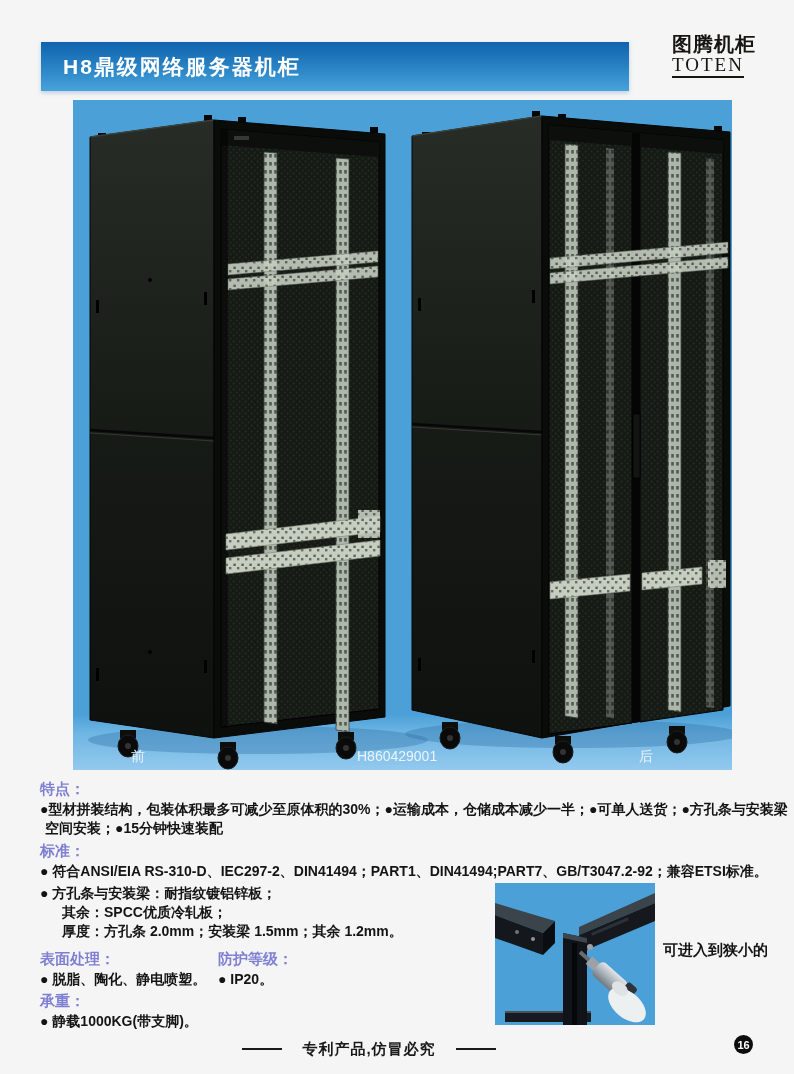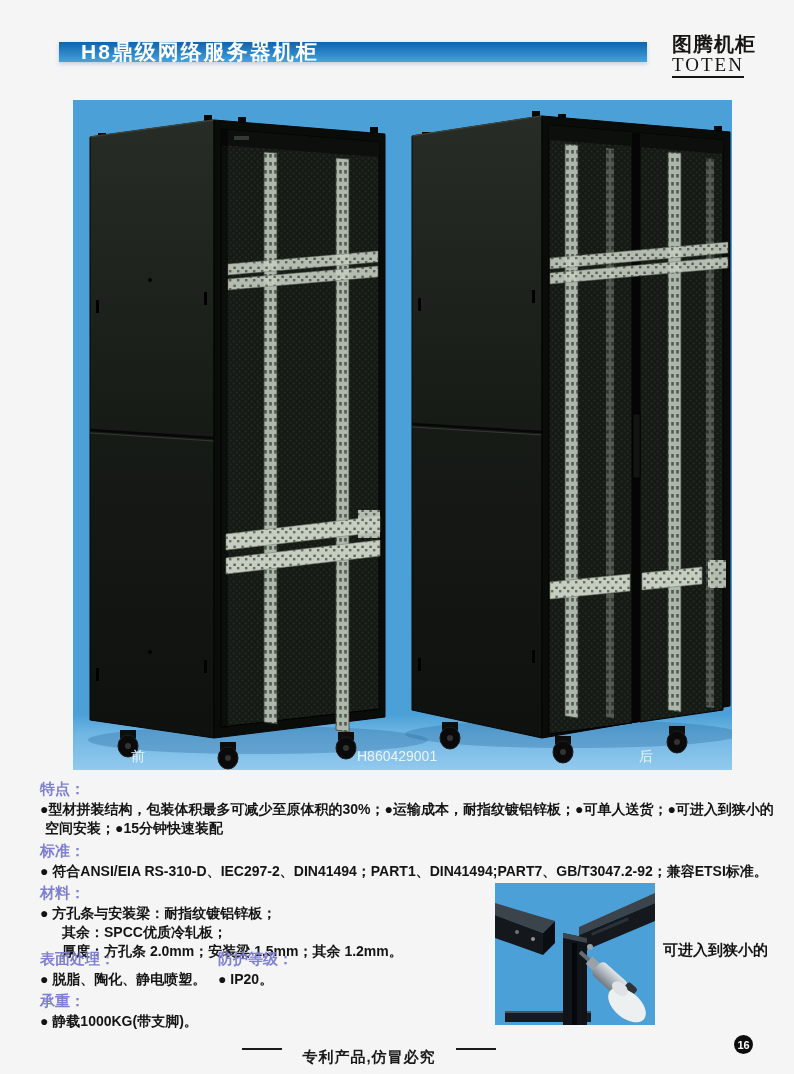--- a/index.html
+++ b/index.html
@@ -1,21 +1,21 @@
 <!DOCTYPE html>
 <html><head>
 <meta charset="utf-8">
 <style>
   html,body{margin:0;padding:0;}
   body{width:794px;height:1074px;position:relative;background:#f5f5f6;
        font-family:"Liberation Sans","DejaVu Sans",sans-serif;overflow:hidden;}
   .page{position:absolute;inset:0;}
 
   
-  .banner{position:absolute;left:59px;top:42px;width:588px;height:20px;
+  .banner{position:absolute;left:41px;top:42px;width:588px;height:49px;
           background:linear-gradient(180deg,#0f63ae 0%,#2b85c6 55%,#47a3dc 100%);
           box-shadow:0 2px 4px rgba(40,90,140,.25);display:flex;align-items:center;}
   .banner-title{color:#ffffff;font-size:21px;font-weight:700;letter-spacing:2px;
                 padding-left:22px;white-space:nowrap;}
   .logo{position:absolute;left:672px;top:36px;width:96px;text-align:left;color:#171512;}
   .logo-cn{font-size:20px;font-weight:900;letter-spacing:1px;line-height:19px;font-family:Liberation Mono, monospace;}
   .logo-en{font-family:"Liberation Serif","DejaVu Serif",serif;font-size:19px;font-weight:400;
            letter-spacing:2px;line-height:20px;border-bottom:2px solid #171512;display:inline-block;
            padding-bottom:1px;}
 
@@ -35,21 +35,21 @@
   .bodyline{font-size:14px;font-weight:700;color:#141414;line-height:19px;white-space:nowrap;}
   .indent5{padding-left:5px;}
   .indent22{padding-left:22px;}
 
   
   .assembly{position:absolute;left:495px;top:883px;width:160px;height:142px;background:#4ba0d8;}
   .assembly-caption{position:absolute;left:663px;top:941px;font-size:15px;font-weight:700;color:#141414;white-space:nowrap;}
 
   
   .footer{position:absolute;left:0;top:1036px;width:794px;text-align:center;}
-  .footer-inner{display:inline-flex;align-items:flex-start;gap:20px;transform:translateX(-28px);}
+  .footer-inner{display:inline-flex;align-items:center;gap:20px;transform:translateX(-28px);}
   .footer-dash{display:inline-block;width:40px;height:2px;background:#1a1a1a;}
   .footer-text{font-size:15px;font-weight:700;color:#1a1a1a;letter-spacing:1px;}
   .page-badge{position:absolute;left:734px;top:1035px;width:19px;height:19px;border-radius:50%;
               background:#0d0d0d;color:#ffffff;font-size:11px;font-weight:700;
               display:flex;align-items:center;justify-content:center;}
 </style>
 </head>
 <body>
 
 <div class="page">
@@ -191,31 +191,30 @@
       </g>
     </svg>
 
     <div class="hero-label lbl-front">前</div>
     <div class="hero-label lbl-model">H860429001</div>
     <div class="hero-label lbl-back">后</div>
   </div>
 
   <div class="section" style="top:780px;">
     <div class="heading">特点：</div>
-    <div class="bodyline">●型材拼装结构，包装体积最多可减少至原体积的30%；●运输成本，耐指纹镀铝锌板；●可单人送货；●可进入到狭小的</div>
+    <div class="bodyline">●型材拼装结构，包装体积最多可减少至原体积的30%；●运输成本，仓储成本减少一半；●可单人送货；●方孔条与安装梁</div>
     <div class="bodyline indent5">空间安装；●15分钟快速装配</div>
   </div>
 
   <div class="section" style="top:842px;">
     <div class="heading">标准：</div>
     <div class="bodyline">●  符合ANSI/EIA RS-310-D、IEC297-2、DIN41494；PART1、DIN41494;PART7、GB/T3047.2-92；兼容ETSI标准。</div>
   </div>
 
   <div class="section" style="top:884px;">
-    <div class="heading">材料：</div>
     <div class="bodyline">●  方孔条与安装梁：耐指纹镀铝锌板；</div>
     <div class="bodyline indent22">其余：SPCC优质冷轧板；</div>
     <div class="bodyline indent22">厚度：方孔条 2.0mm；安装梁 1.5mm；其余 1.2mm。</div>
   </div>
 
   <div class="section" style="top:950px;">
     <div class="heading">表面处理：</div>
     <div class="bodyline">●  脱脂、陶化、静电喷塑。</div>
   </div>
   <div class="section" style="top:950px;left:218px;">

